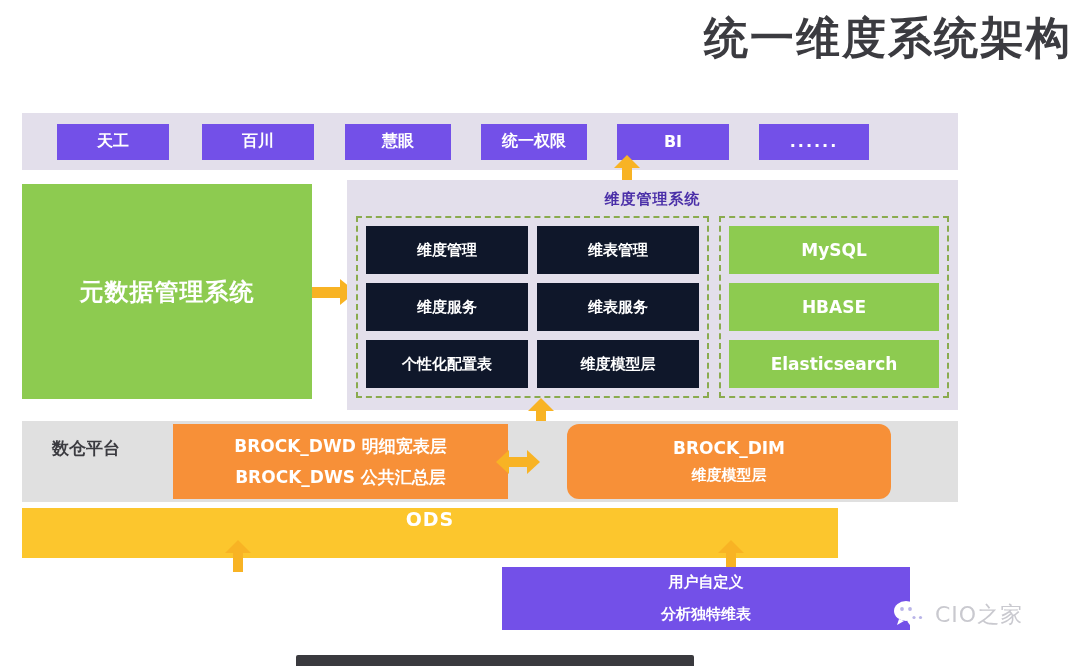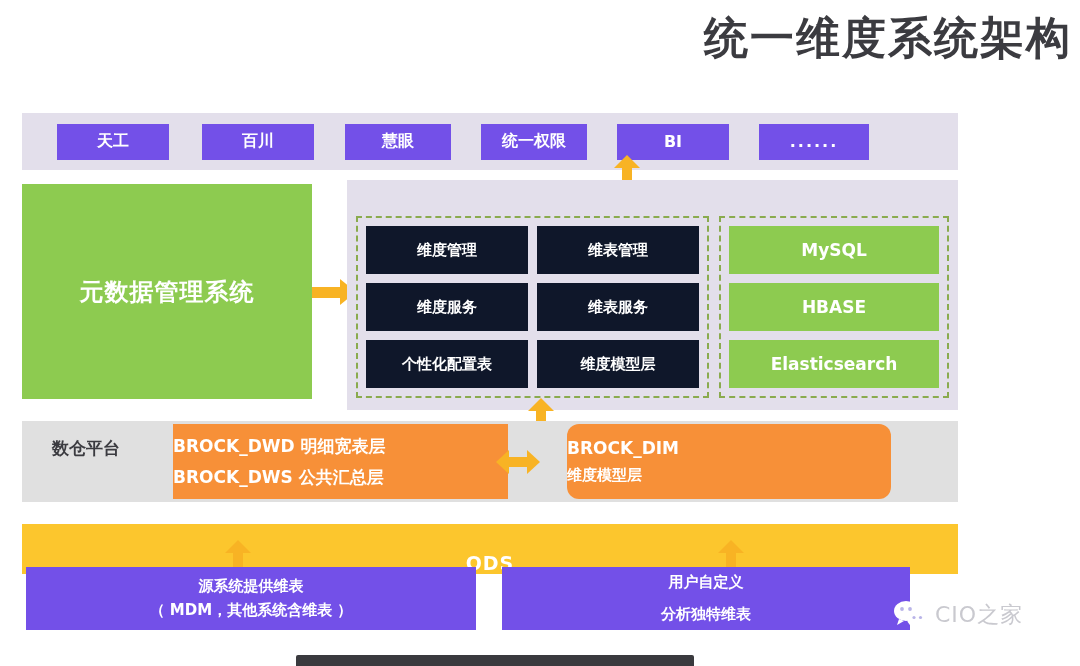--- a/index.html
+++ b/index.html
@@ -212,21 +212,21 @@
     color: #3b3b40;
     line-height: 1.35;
     width: 70px;
   }
   .dw-box {
     position: absolute;
     background: #f79038;
     color: #ffffff;
     display: flex;
     flex-direction: column;
-    align-items: flex-start;
+    align-items: center;
     justify-content: center;
     text-align: center;
   }
   .dw-dwd {
     left: 151px;
     top: 3px;
     width: 335px;
     height: 75px;
   }
   .dw-dim {
@@ -263,27 +263,26 @@
     border-top: 12px solid transparent;
     border-bottom: 12px solid transparent;
     border-left: 13px solid #f8b324;
   }
 
   
   .ods-bar {
     position: absolute;
     left: 22px;
     top: 508px;
-    width: 936px;
+    width: 816px;
     height: 50px;
     background: #fcc62d;
     display: flex;
-    align-items: flex-end;
-    justify-content: center;
-    margin-top: 16px;
+    align-items: flex-start;
+    justify-content: center;
   }
   .ods-bar .label {
     color: #ffffff;
     font-size: 19px;
     font-weight: bold;
     letter-spacing: 1px;
   }
 
   
   .arrow-up-ods {
@@ -387,20 +386,21 @@
   <div class="meta-box">
     <span class="label">元数据管理系统</span>
   </div>
 
   <div class="arrow-right-meta">
     <div class="shaft"></div>
     <div class="head"></div>
   </div>
 
   <div class="dim-panel">
+    <div class="dim-panel-title">维度管理系统</div>
 
     <div class="dash-group dash-left">
       <div class="dim-row">
         <div class="dim-cell">维度管理</div>
         <div class="dim-cell">维表管理</div>
       </div>
       <div class="dim-row">
         <div class="dim-cell">维度服务</div>
         <div class="dim-cell">维表服务</div>
       </div>
@@ -448,24 +448,20 @@
 
   <div class="arrow-up-ods arrow-ods-left">
     <div class="shaft"></div>
     <div class="head"></div>
   </div>
   <div class="arrow-up-ods arrow-ods-right">
     <div class="shaft"></div>
     <div class="head"></div>
   </div>
 
-  <div class="src-box src-left">
-    <div class="src-line-1">源系统提供维表</div>
-    <div class="src-line-2">（ MDM，其他系统含维表 ）</div>
-  </div>
   <div class="src-box src-right">
     <div class="src-line-1">用户自定义</div>
     <div class="src-line-2">分析独特维表</div>
   </div>
 
   <div class="watermark">
     <span class="wechat-icon">
       <svg width="36" height="30" viewBox="0 0 36 30">
         <ellipse cx="13" cy="11" rx="12" ry="10" fill="#ffffff"></ellipse>
         <polygon points="6,19 4,25 11,21" fill="#ffffff"></polygon>

